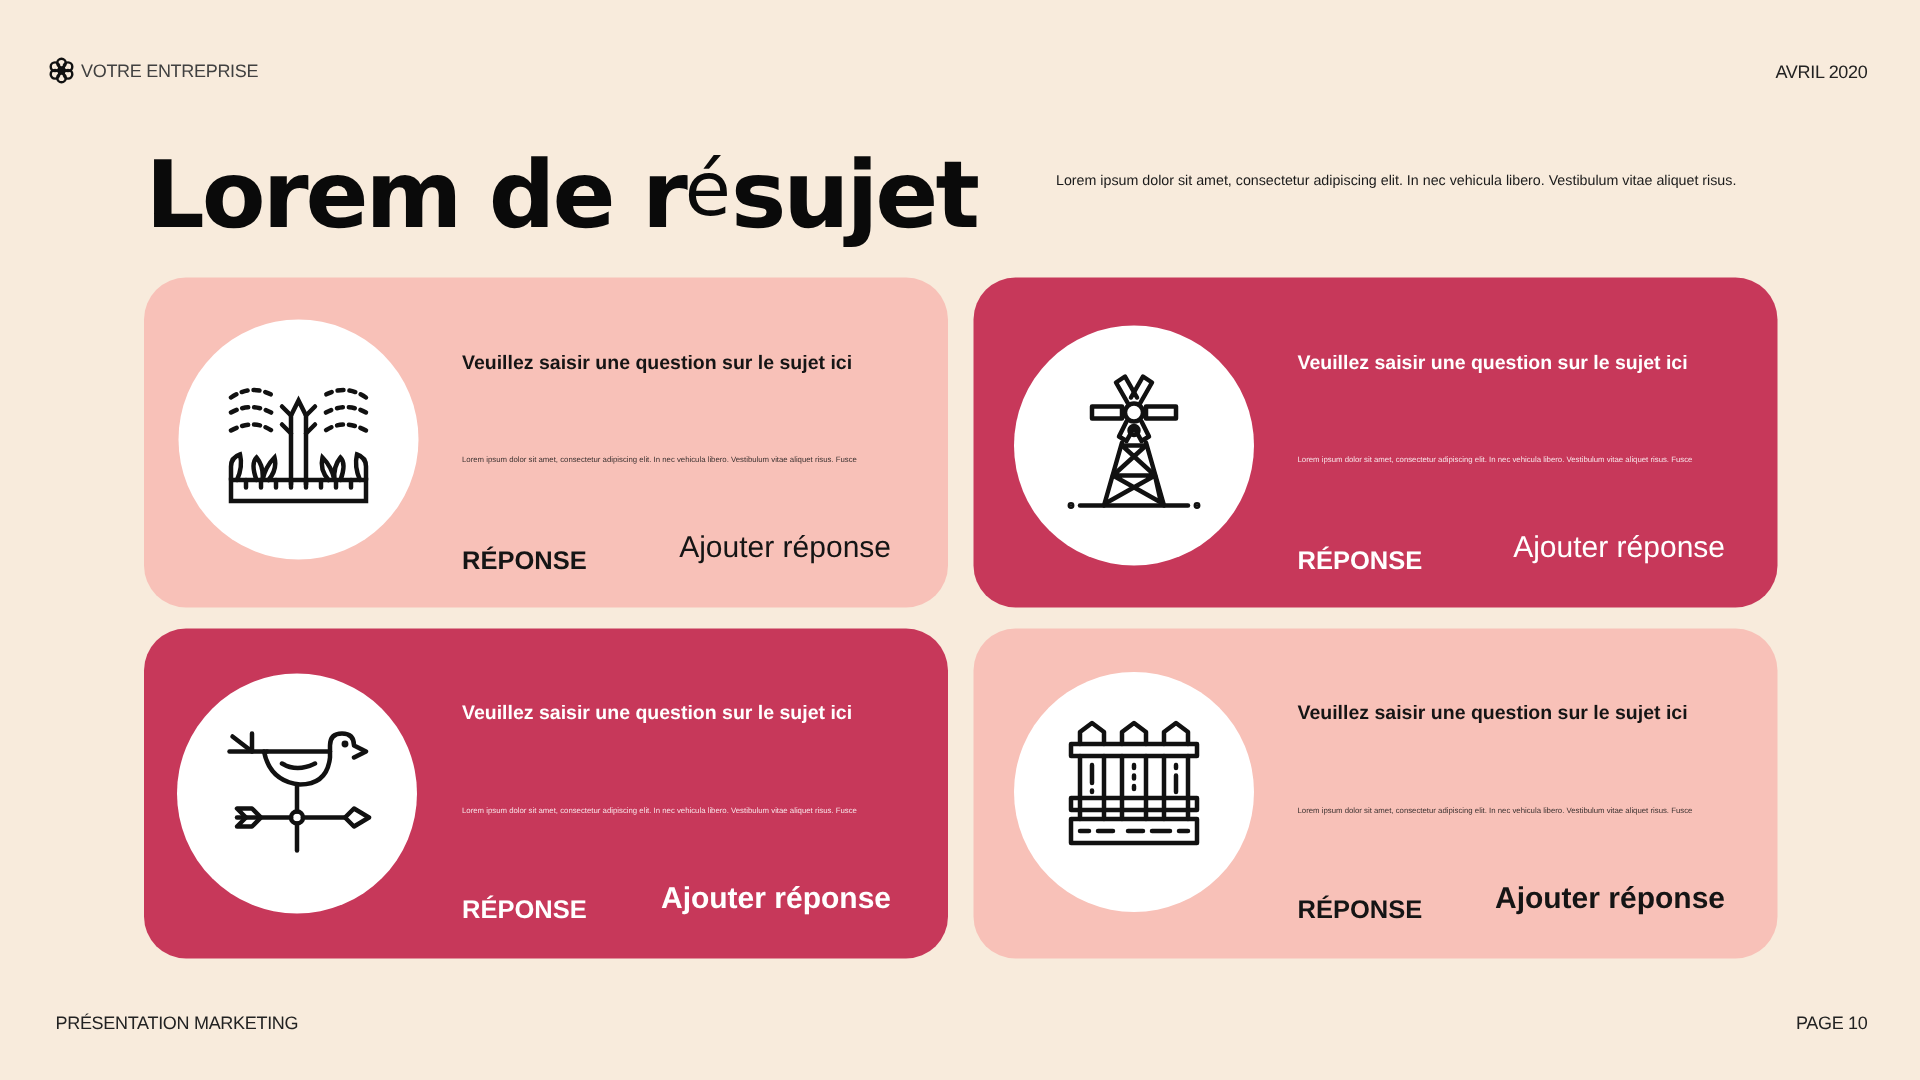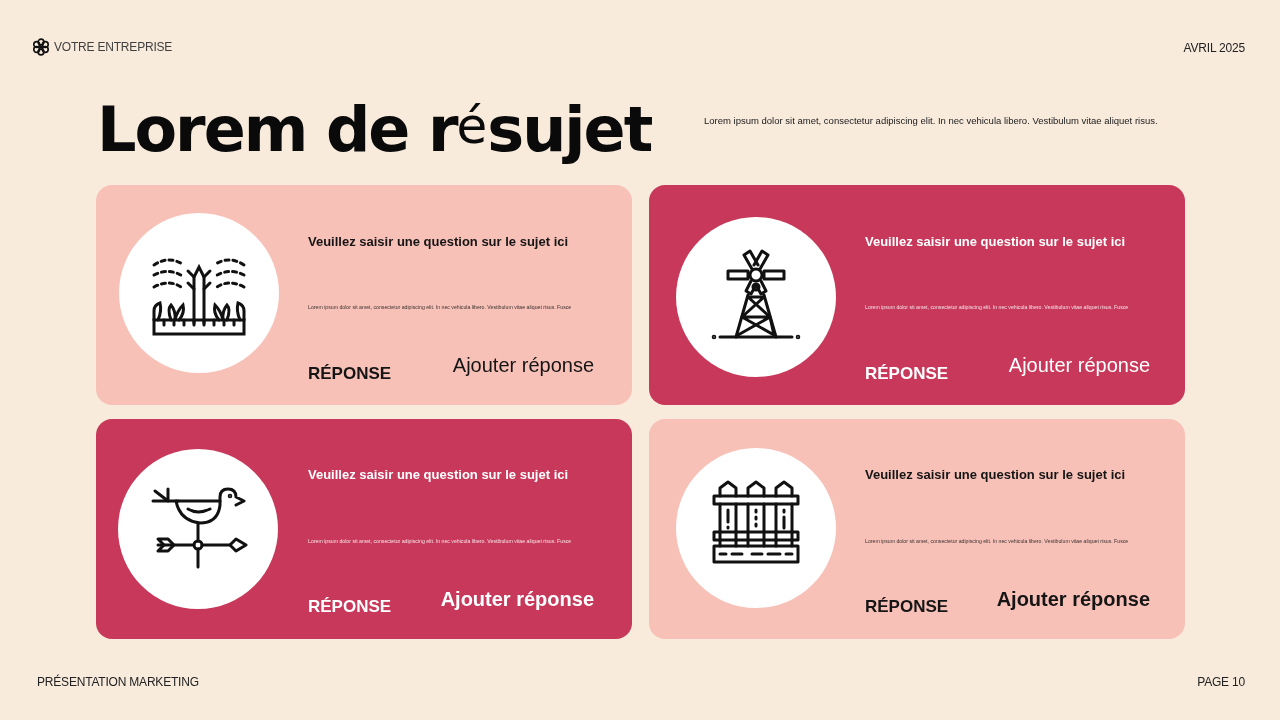--- a/index.html
+++ b/index.html
@@ -37,21 +37,21 @@
     .title .accent-e {
       font-weight: normal; font-family: "DejaVu Sans", sans-serif;
       font-size: 50px; position: relative; top: -8px; letter-spacing: 0;
     }
     .subtitle {
       position: absolute; left: 704px; top: 115px;
       font-size: 9.5px; color: #1a1a1a; white-space: nowrap;
     }
     .card {
       position: absolute; width: 536px; height: 220px;
-      border-radius: 16px;
+      border-radius: 28px;
     }
     .card.light { background: #f8c1b8; color: #151515; }
     .card.dark { background: #c7385a; color: #ffffff; }
     .card .circle {
       position: absolute; left: 23px; top: 28px;
       width: 160px; height: 160px; border-radius: 50%;
       background: #ffffff;
       display: flex; align-items: center; justify-content: center;
     }
     .card .circle svg { width: 100px; height: 100px; }
@@ -83,21 +83,21 @@
       <circle cx="10" cy="15.5" r="3.2"></circle>
       <circle cx="5.2" cy="7.2" r="3.2"></circle>
       <circle cx="14.8" cy="7.2" r="3.2"></circle>
       <circle cx="5.2" cy="12.8" r="3.2"></circle>
       <circle cx="14.8" cy="12.8" r="3.2"></circle>
     </g>
     <circle cx="10" cy="10" r="2" fill="#111"></circle>
   </svg>
   <span>VOTRE ENTREPRISE</span>
 </div>
-<div class="top-right">AVRIL 2025</div>
+<div class="top-right">AVRIL 2020</div>
 
 <h1 class="title"><span>Lorem de r</span><span class="accent-e">é</span><span>sujet</span></h1>
 
 <div class="subtitle">Lorem ipsum dolor sit amet, consectetur adipiscing elit. In nec vehicula libero. Vestibulum vitae aliquet risus.</div>
 
 <div class="card light" style="left:96px; top:185px;">
   <div class="circle">
     <svg viewBox="0 0 100 100">
       <g fill="none" stroke="#111" stroke-width="3" stroke-linecap="round">
         <path d="M5 22 Q20 12 35 22" stroke-dasharray="4 4"></path>

